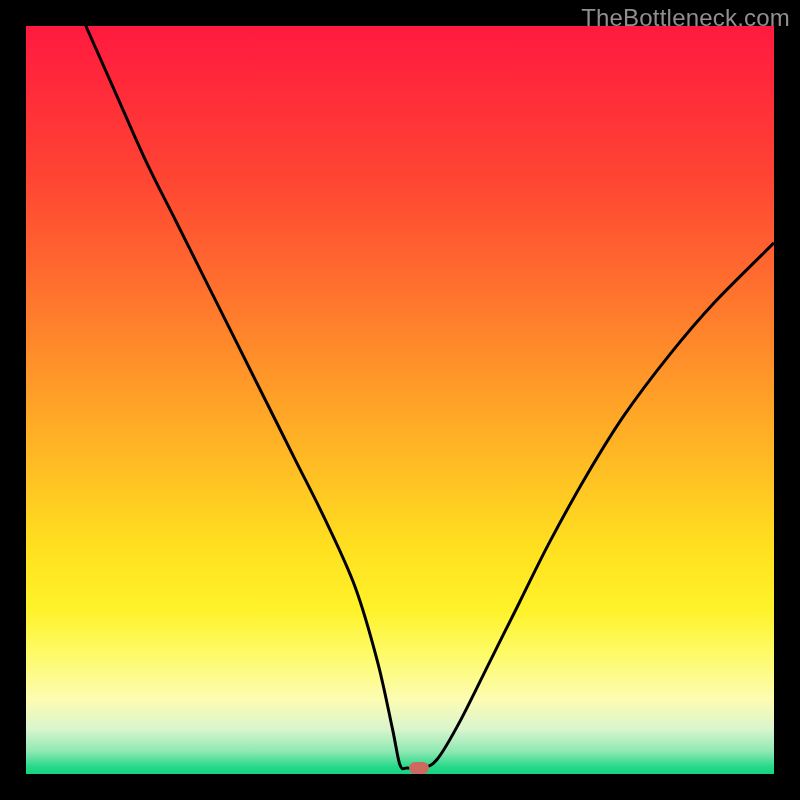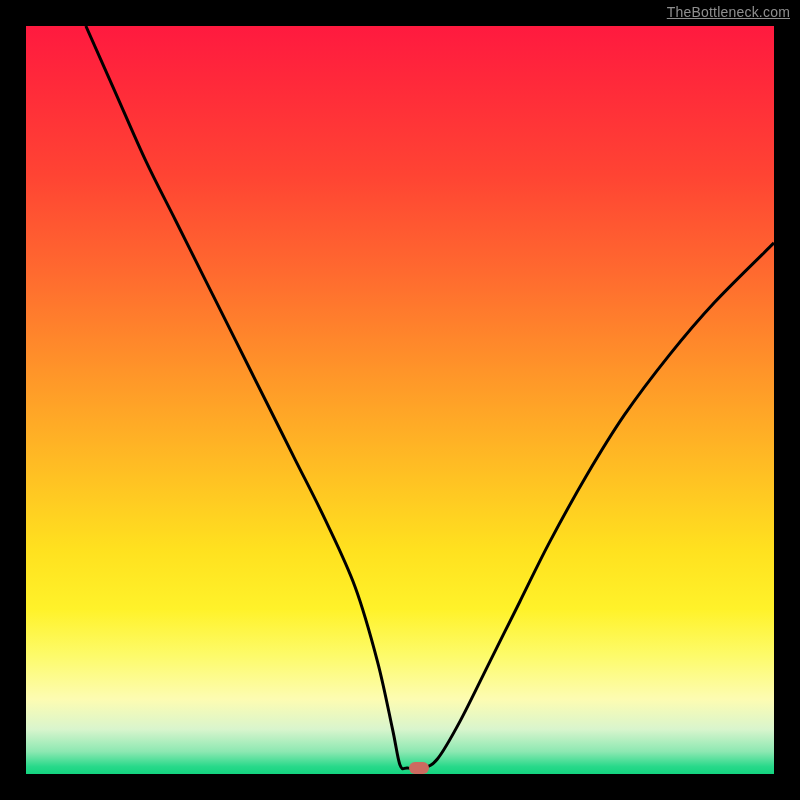--- a/index.html
+++ b/index.html
@@ -64,24 +64,23 @@
     height: 12px;
     border-radius: 6px;
     background: #cc6a60;
     transform: translate(-50%, -50%);
   }
   .watermark {
     position: absolute;
     top: 4px;
     right: 10px;
     color: #8f8f8f;
-    font-size: 14px;
+    font-size: 24px;
     font-weight: 500;
     letter-spacing: 0.2px;
-    text-decoration: underline;
   }
 </style>
 </head>
 <body>
 
 <div class="frame">
 
   <div class="plot-area">
     <div class="gradient"></div>
 

